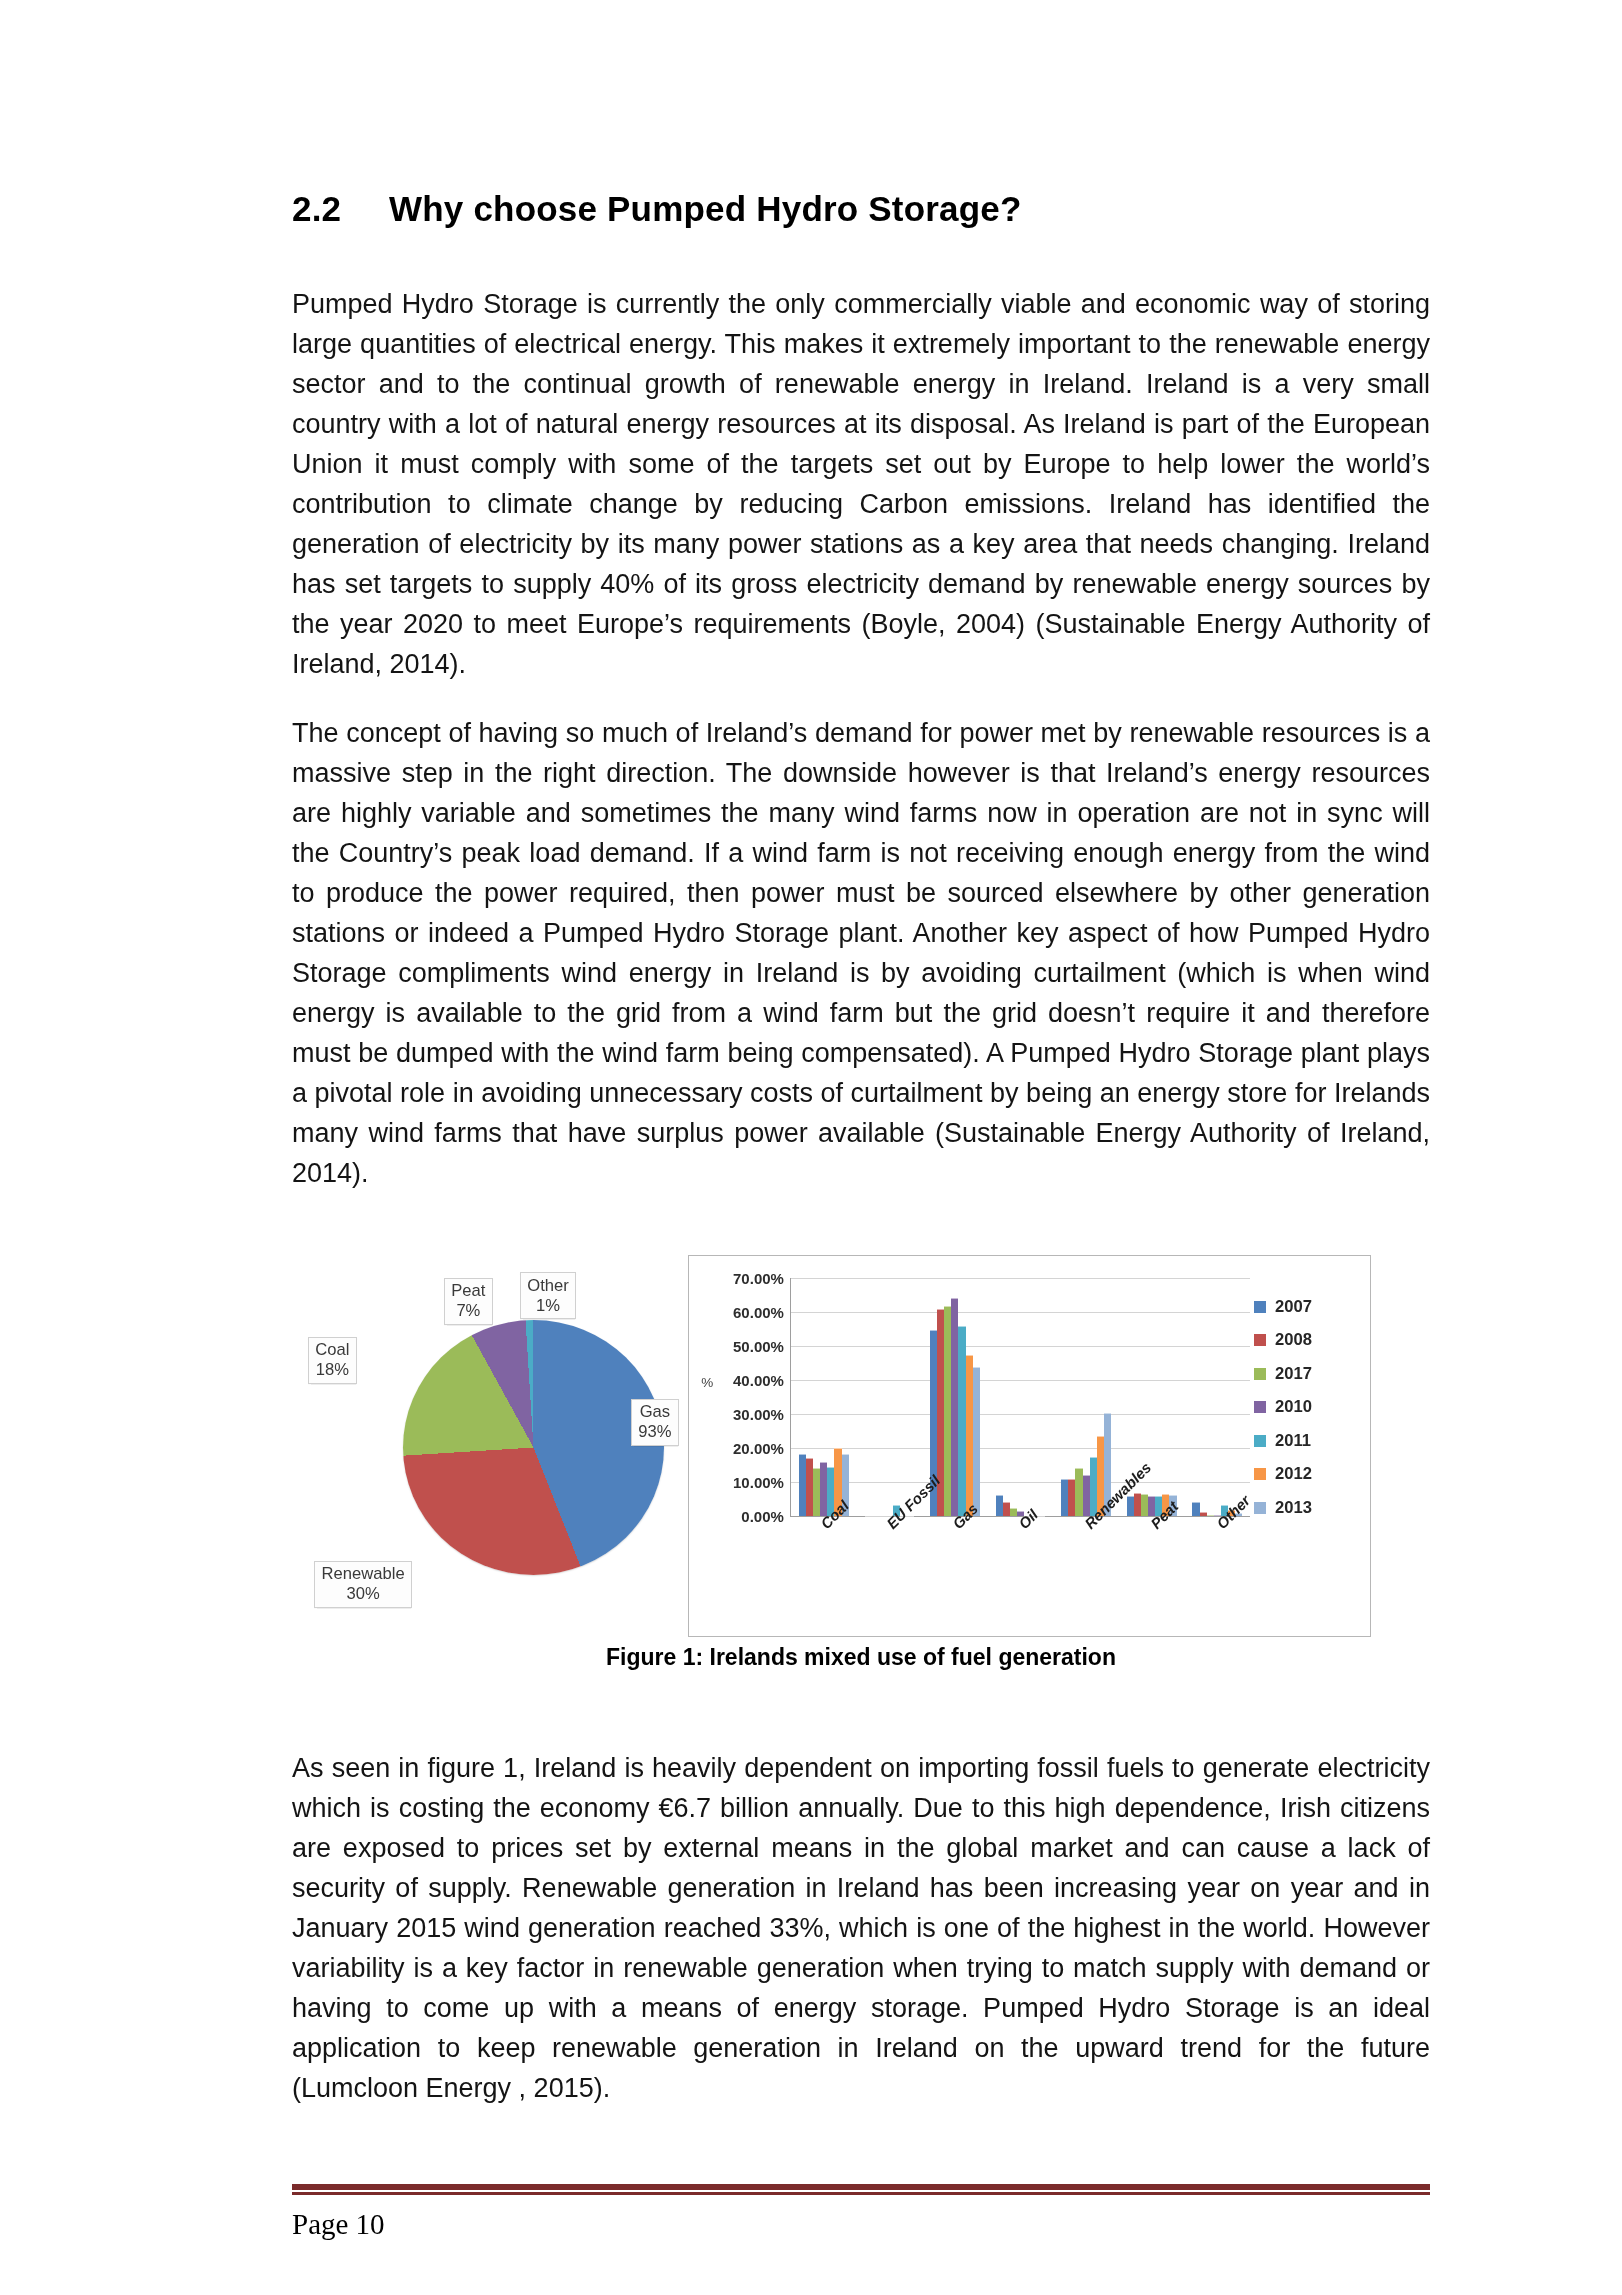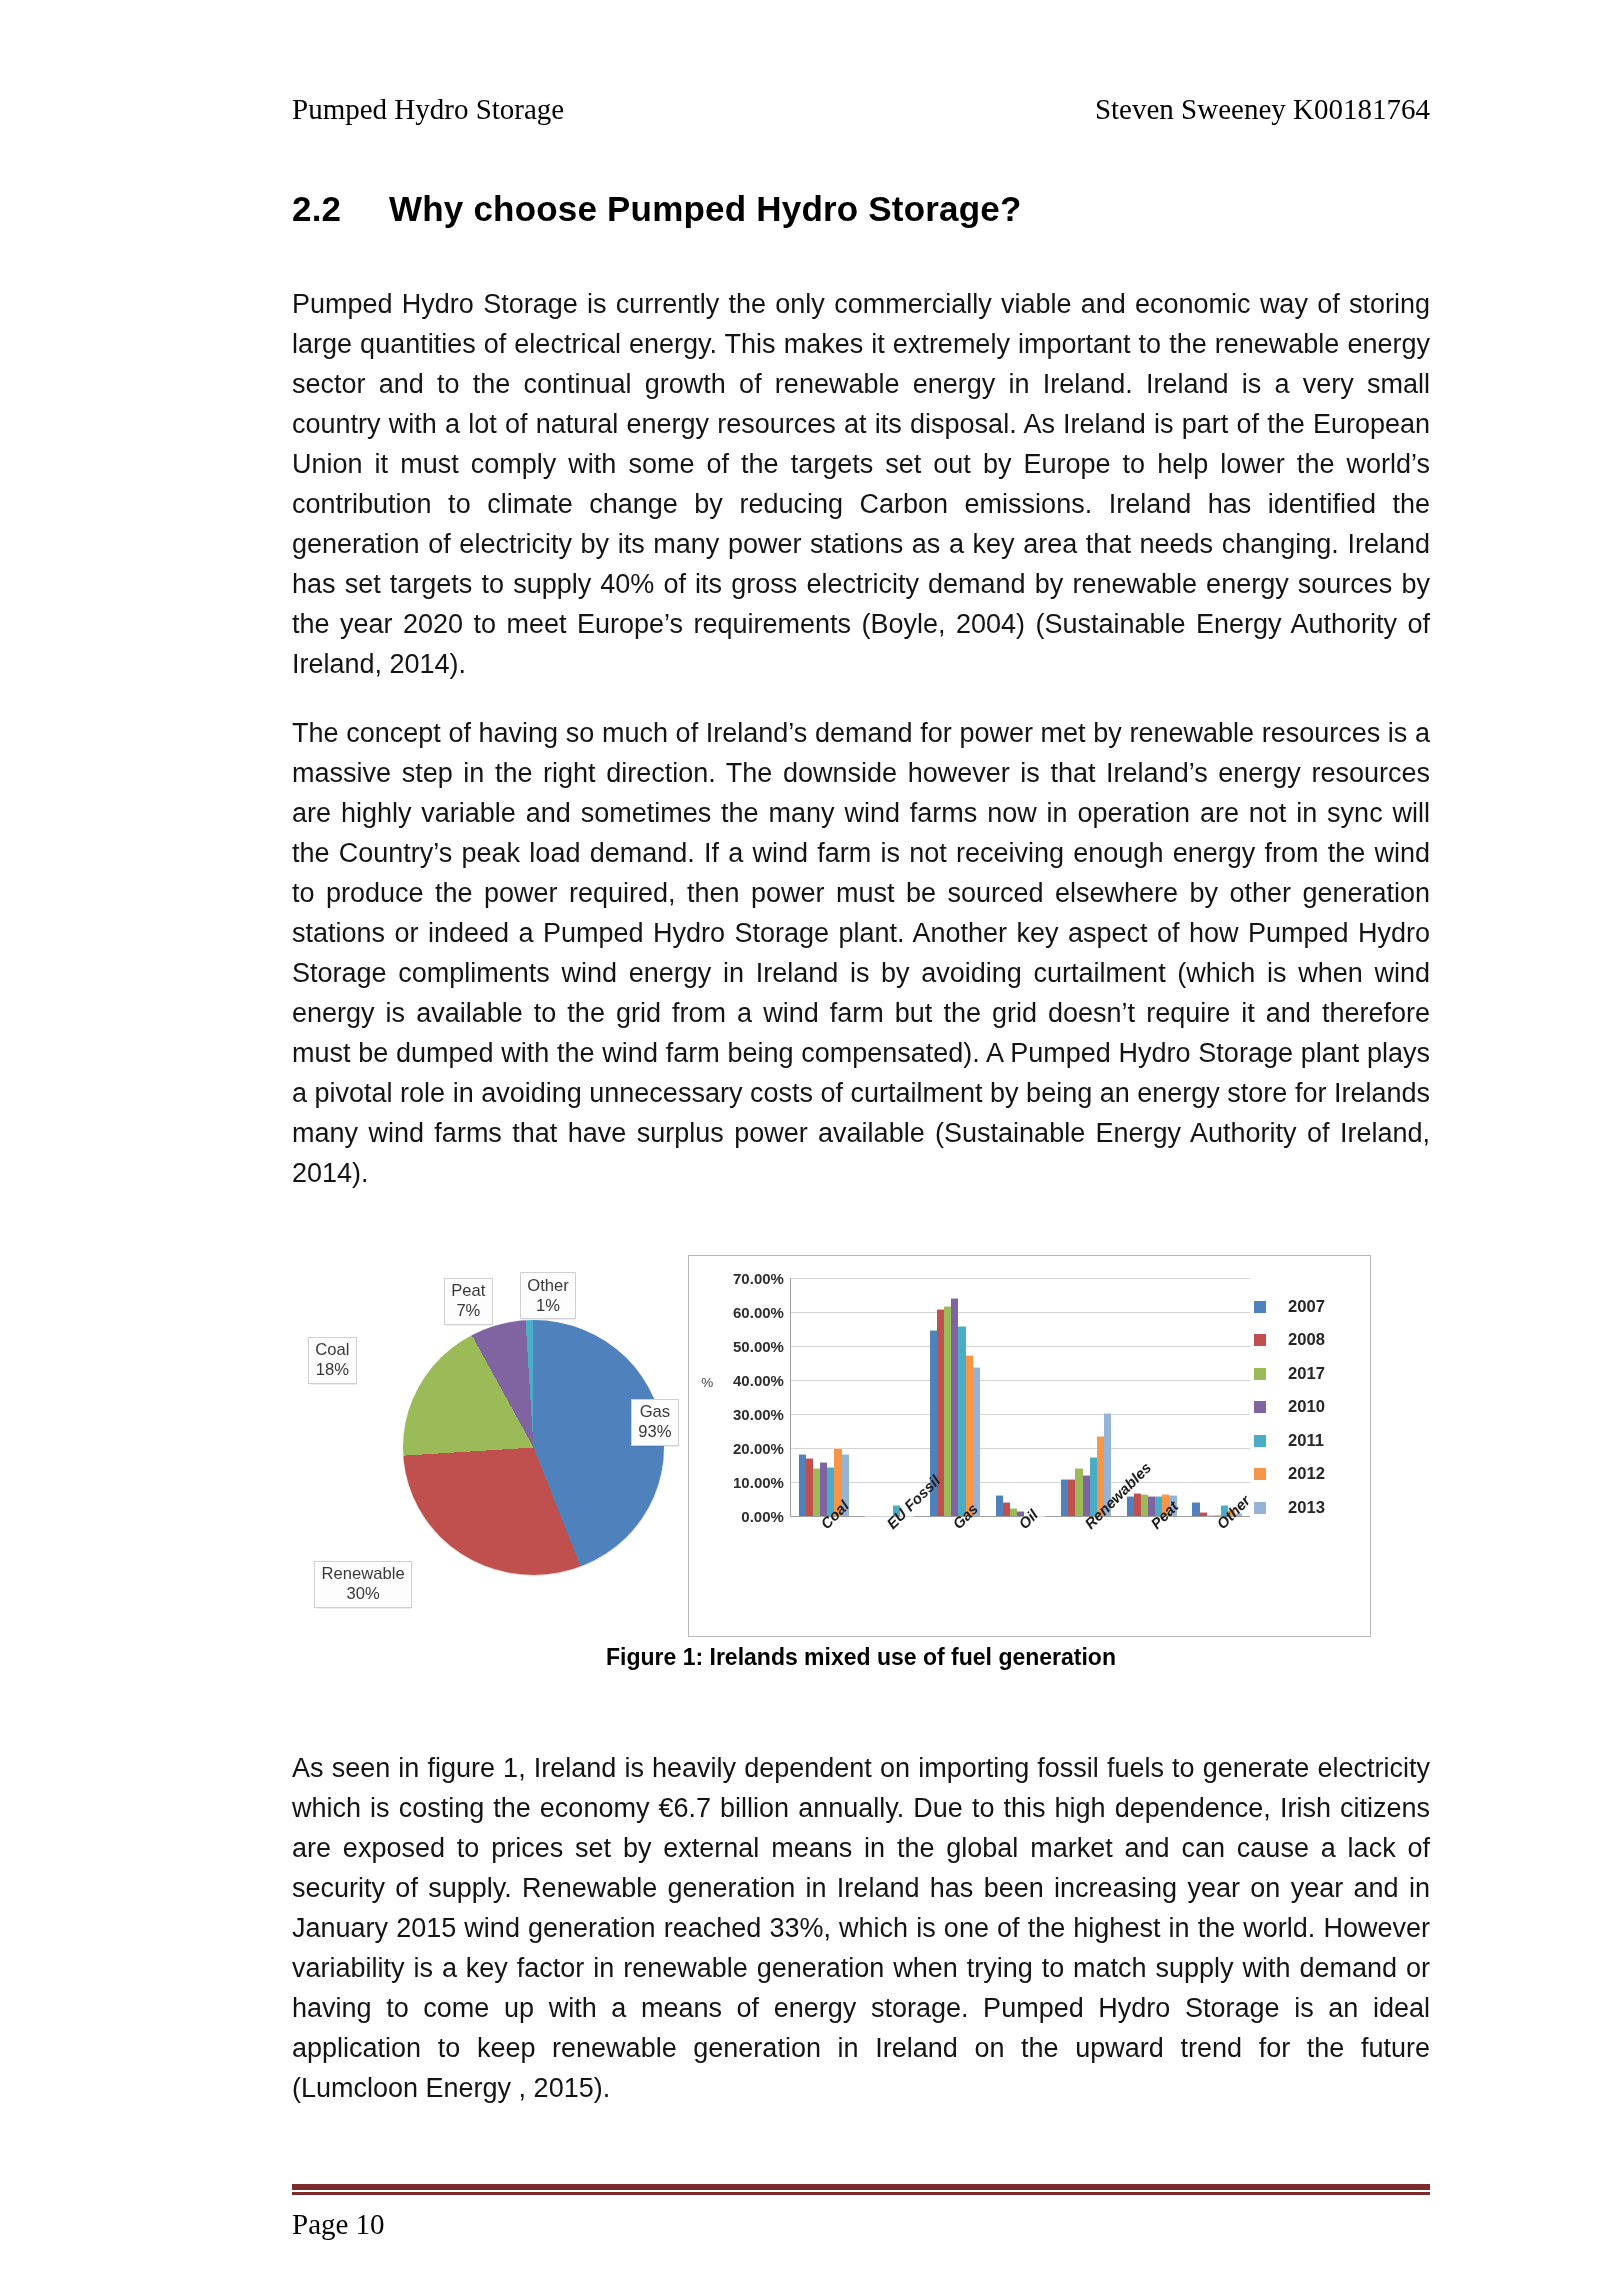--- a/index.html
+++ b/index.html
@@ -90,21 +90,21 @@
   }
   .xlab {
     position:absolute; top:242px; font-size:15px; color:#1d1d1d; font-style:italic;
     font-weight:bold; transform:rotate(-45deg); transform-origin:left top;
     white-space:nowrap;
   }
   .legend {
     position:absolute; right:11px; top:41px; width:105px;
     display:flex; flex-direction:column; gap:13.5px;
   }
-  .legend-item { display:flex; align-items:center; gap:22px; }
+  .legend-item { display:flex; align-items:center; gap:9px; }
   .swatch { width:12px; height:12px; display:block; }
   .legend-label { font-size:16.6px; color:#262626; font-weight:bold; }
   .yaxis-title {
     position:absolute; left:4.8px; top:119px; width:27px; font-size:13.5px;
     color:#444; line-height:16px; text-align:center;
   }
 
   .caption {
     margin-top:6.3px; text-align:center;
     font-size:23px; font-weight:bold; color:#000;
@@ -120,24 +120,20 @@
     display:flex; justify-content:space-between; align-items:baseline;
     font-family:"Liberation Serif", serif; font-size:29px; color:#000;
   }
   .footer sup { font-size:17.4px; vertical-align:super; }
 </style>
 </head>
 <body>
 
 <div class="page">
 
-  <div class="header">
-    <span>Pumped Hydro Storage</span>
-    <span>Steven Sweeney K00181764</span>
-  </div>
 
   <div class="heading">
     <span class="num">2.2</span><span>Why choose Pumped Hydro Storage?</span>
   </div>
 
   <div class="content">
     <p class="body">Pumped Hydro Storage is currently the only commercially viable and economic way of storing large quantities of electrical energy. This makes it extremely important to the renewable energy sector and to the continual growth of renewable energy in Ireland. Ireland is a very small country with a lot of natural energy resources at its disposal. As Ireland is part of the European Union it must comply with some of the targets set out by Europe to help lower the world’s contribution to climate change by reducing Carbon emissions. Ireland has identified the generation of electricity by its many power stations as a key area that needs changing. Ireland has set targets to supply 40% of its gross electricity demand by renewable energy sources by the year 2020 to meet Europe’s requirements (Boyle, 2004) (Sustainable Energy Authority of Ireland, 2014).</p>
     <p class="body">The concept of having so much of Ireland’s demand for power met by renewable resources is a massive step in the right direction. The downside however is that Ireland’s energy resources are highly variable and sometimes the many wind farms now in operation are not in sync will the Country’s peak load demand. If a wind farm is not receiving enough energy from the wind to produce the power required, then power must be sourced elsewhere by other generation stations or indeed a Pumped Hydro Storage plant. Another key aspect of how Pumped Hydro Storage compliments wind energy in Ireland is by avoiding curtailment (which is when wind energy is available to the grid from a wind farm but the grid doesn’t require it and therefore must be dumped with the wind farm being compensated). A Pumped Hydro Storage plant plays a pivotal role in avoiding unnecessary costs of curtailment by being an energy store for Irelands many wind farms that have surplus power available (Sustainable Energy Authority of Ireland, 2014).</p>
   </div>
 

